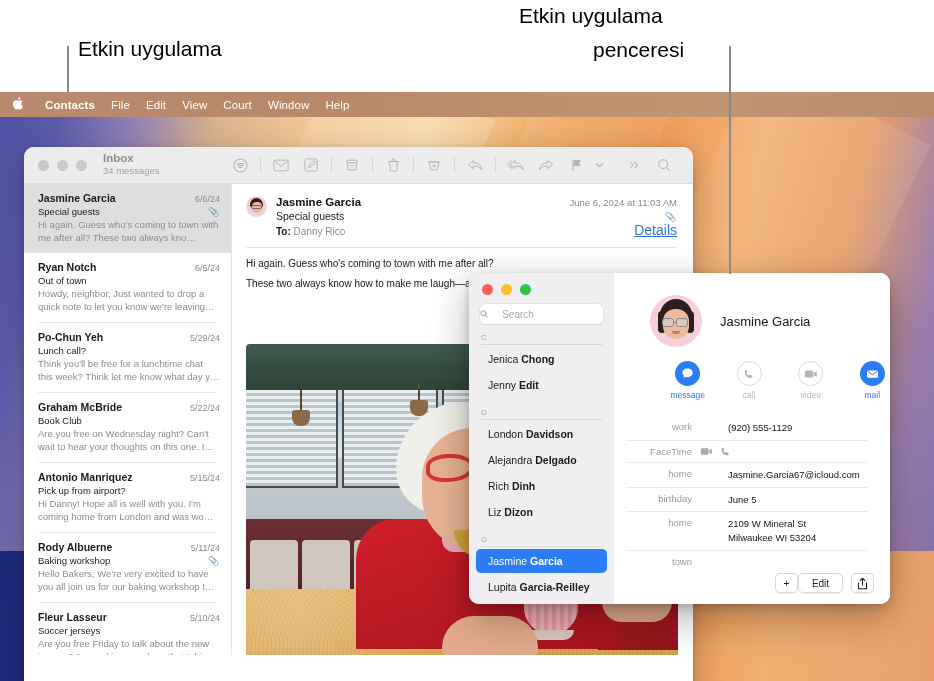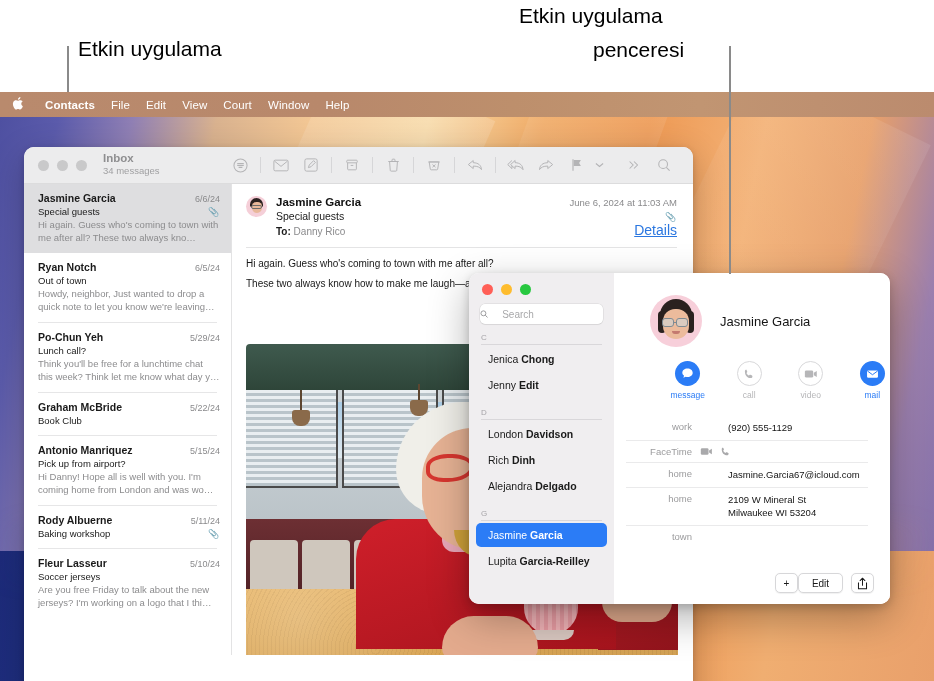--- a/index.html
+++ b/index.html
@@ -395,20 +395,21 @@
       <div class="msg-sep"></div>
 
       <div class="msg">
         <div class="msg-row1">
             <span class="msg-from">Graham McBride</span>
             <span class="msg-date">5/22/24</span>
           </div>
         <div class="msg-subj">
             <span>Book Club</span>
           </div>
+        <div class="msg-prev">Are you free on Wednesday night? Can't wait to hear your thoughts on this one. I…</div>
       </div>
       <div class="msg-sep"></div>
 
       <div class="msg">
         <div class="msg-row1">
             <span class="msg-from">Antonio Manriquez</span>
             <span class="msg-date">5/15/24</span>
           </div>
         <div class="msg-subj">
             <span>Pick up from airport?</span>
@@ -419,20 +420,21 @@
 
       <div class="msg">
         <div class="msg-row1">
             <span class="msg-from">Rody Albuerne</span>
             <span class="msg-date">5/11/24</span>
           </div>
         <div class="msg-subj">
             <span>Baking workshop</span>
             <span class="clip">📎</span>
           </div>
+        <div class="msg-prev">Hello Bakers, We're very excited to have you all join us for our baking workshop t…</div>
       </div>
       <div class="msg-sep"></div>
 
       <div class="msg">
         <div class="msg-row1">
             <span class="msg-from">Fleur Lasseur</span>
             <span class="msg-date">5/10/24</span>
           </div>
         <div class="msg-subj">
             <span>Soccer jerseys</span>
@@ -535,22 +537,23 @@
     </div>
 
     <div class="c-group">C</div>
     <div class="c-group-rule"></div>
     <div class="c-item"><span>Jenica </span><b>Chong</b></div>
     <div class="c-item"><span>Jenny </span><b>Edit</b></div>
 
     <div class="c-group">D</div>
     <div class="c-group-rule"></div>
     <div class="c-item"><span>London </span><b>Davidson</b></div>
+    <div class="c-item"><span>Alejandra </span><b>Delgado</b></div>
     <div class="c-item"><span>Rich </span><b>Dinh</b></div>
-    <div class="c-item"><span>Alejandra </span><b>Delgado</b></div>
+    <div class="c-item"><span>Liz </span><b>Dizon</b></div>
 
     <div class="c-group">G</div>
     <div class="c-group-rule"></div>
     <div class="c-item sel"><span>Jasmine </span><b>Garcia</b></div>
     <div class="c-item"><span>Lupita </span><b>Garcia-Reilley</b></div>
   </div>
 
   <div id="c-detail">
     <div id="c-card-head">
       <div id="c-photo">
@@ -618,20 +621,24 @@
           <svg width="11" height="11" viewBox="0 0 14 14">
               <path d="M3 1.8c.6 0 1 .2 1.3.9l.6 1.4c.2.5.1.9-.3 1.2l-.6.5c.5 1.3 1.7 2.5 3 3l.5-.6c.3-.4.7-.5 1.2-.3l1.4.6c.7.3.9.7.9 1.3 0 1.1-.9 2-2 2C5.1 11.8 2.2 8.9 2.2 3.8c0-1.1.9-2 2-2z" fill="currentColor"></path>
             </svg>
         </div>
       </div>
       <div class="f-row">
         <div class="f-label">home</div>
         <div class="f-value">Jasmine.Garcia67@icloud.com</div>
       </div>
       <div class="f-row">
+        <div class="f-label">birthday</div>
+        <div class="f-value">June 5</div>
+      </div>
+      <div class="f-row">
         <div class="f-label">home</div>
         <div class="f-value" style="white-space:pre-line">2109 W Mineral St
 Milwaukee WI 53204</div>
       </div>
       <div class="f-row">
         <div class="f-label">town</div>
         <div class="f-value"></div>
       </div>
     </div>
 

